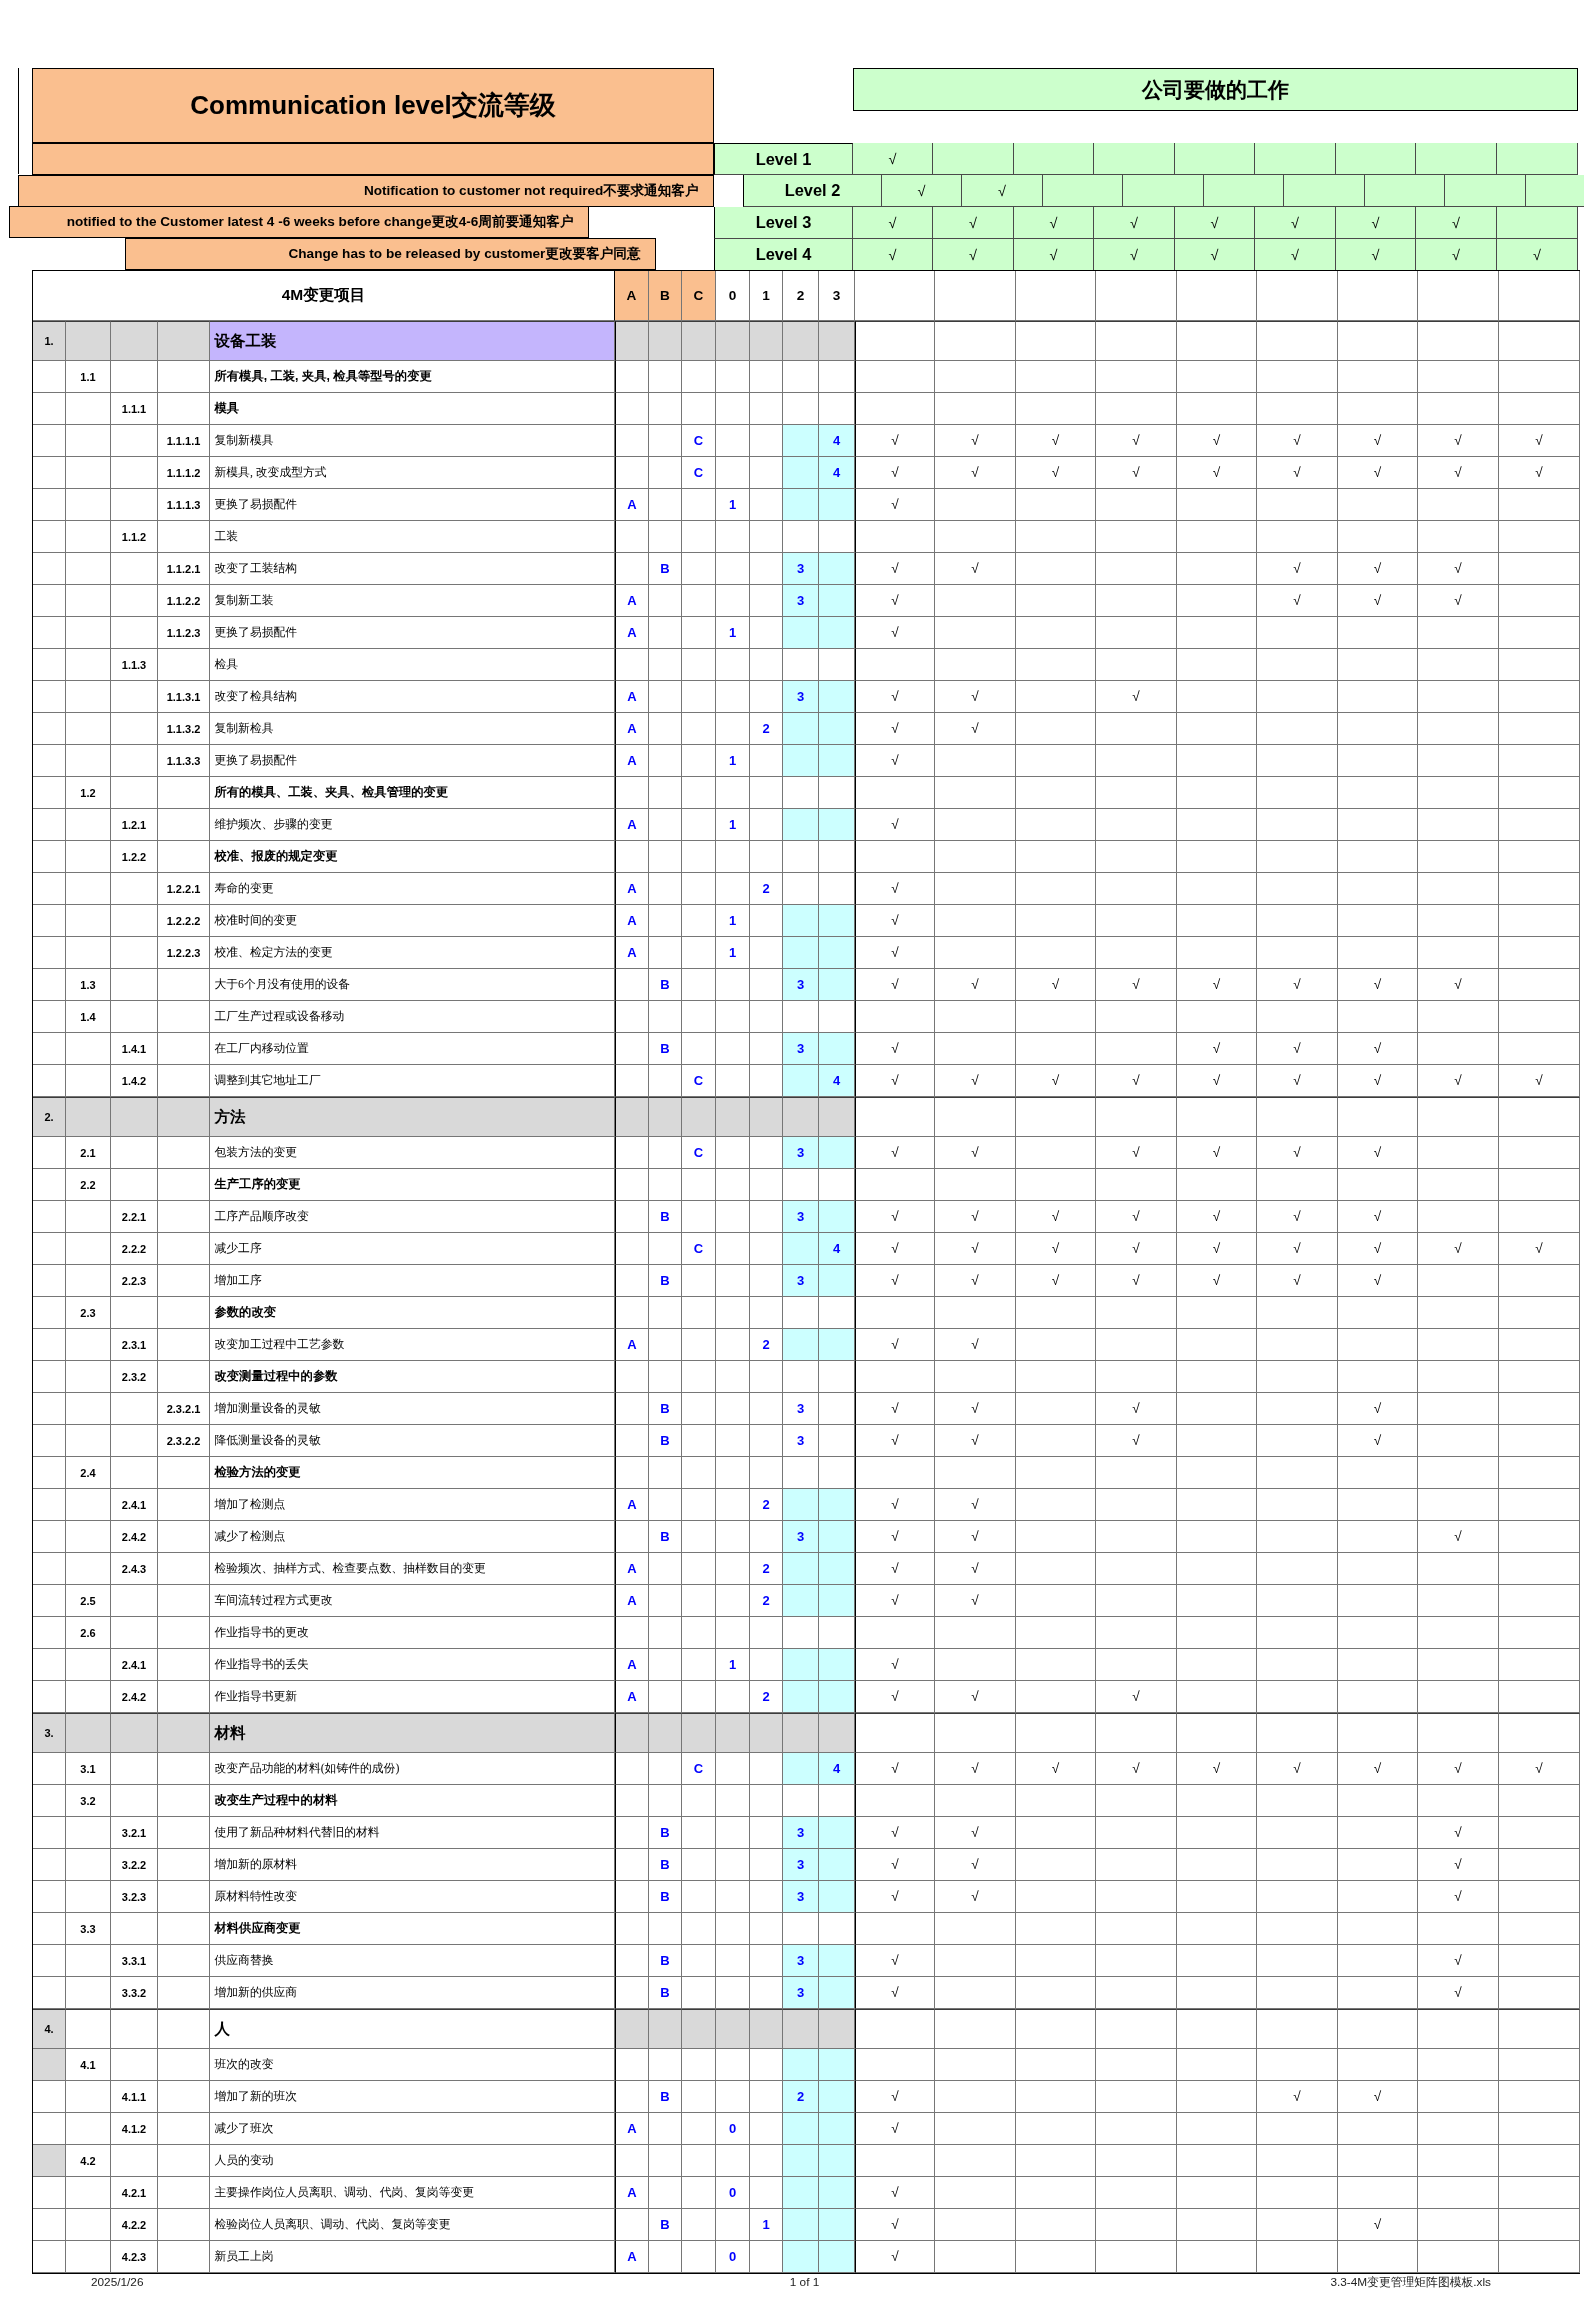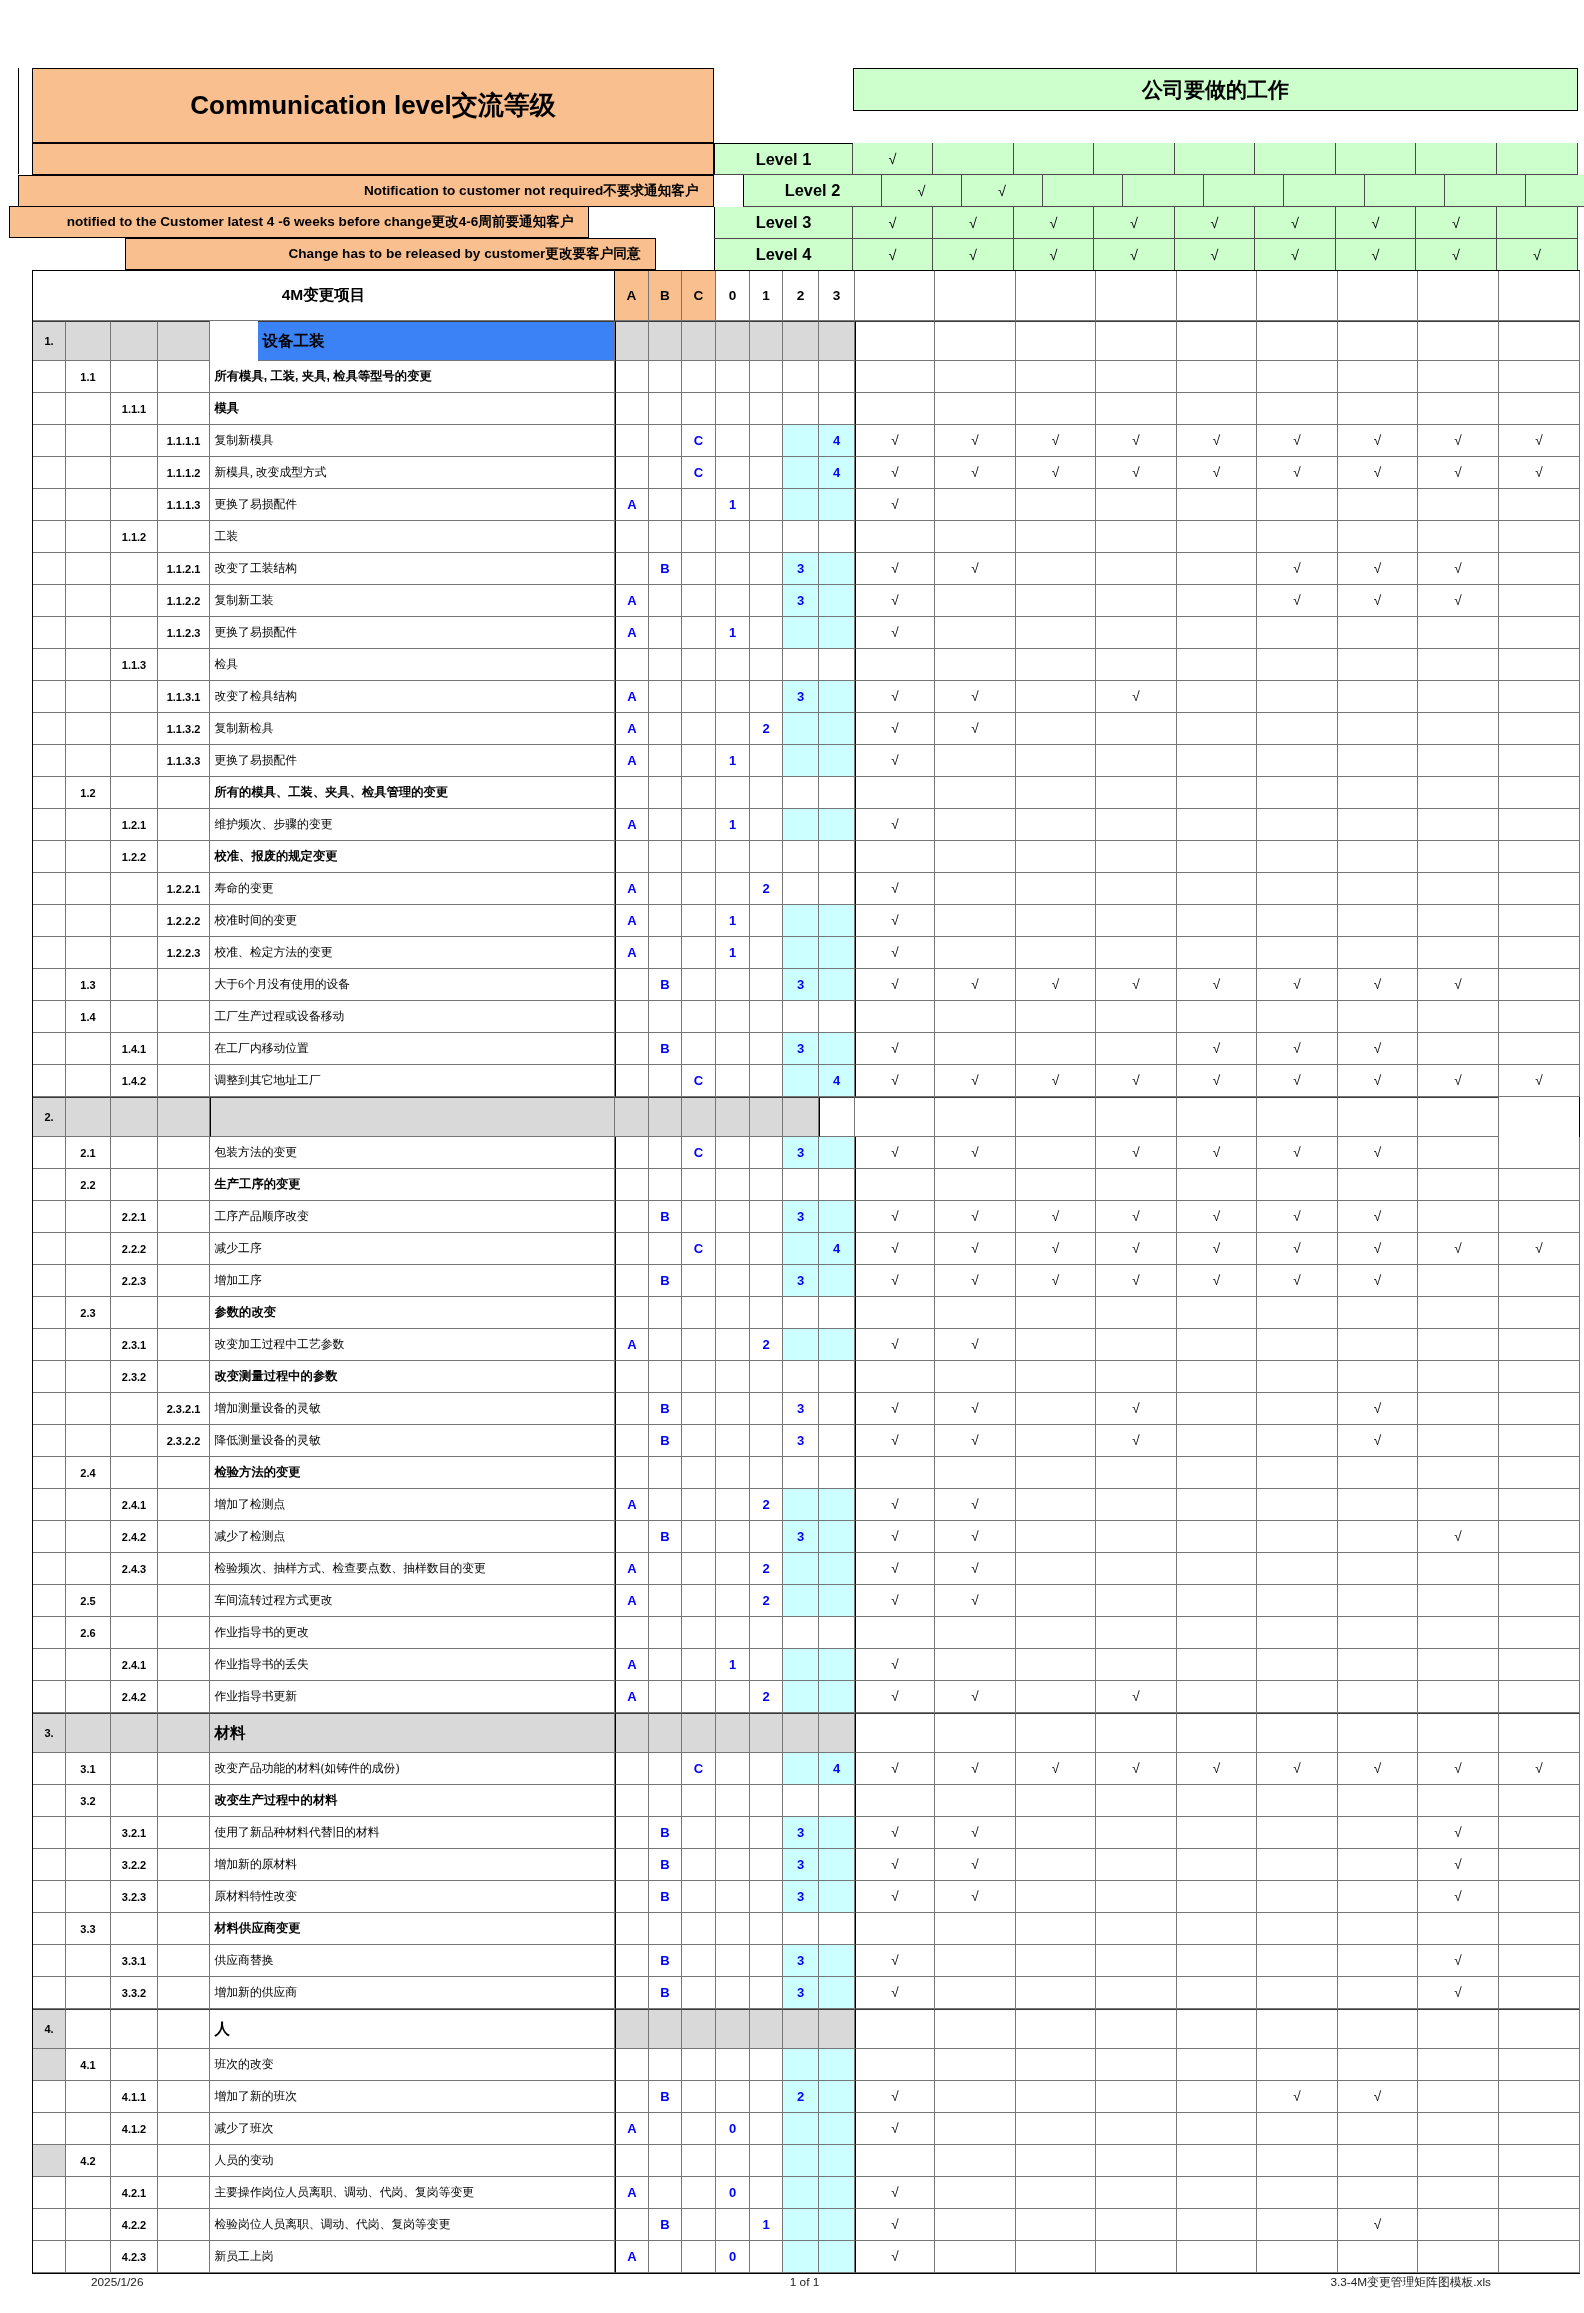--- a/index.html
+++ b/index.html
@@ -134,21 +134,21 @@
         <div class="mcell"></div>
         <div class="mcell"></div>
         <div class="mcell"></div>
         <div class="mcell"></div>
       </div>
       <div class="mrow" style="grid-template-columns: 33px 45px 47px 52px 405px 34px 33px 34px 34px 33px 36px 36px 80px 81px 80px 81px 80px 81px 80px 81px 81px; height: 40px;">
         <div class="mcell idc sec-top" style="background: rgb(217, 217, 217);">1.</div>
         <div class="mcell idc sec-top" style="background: rgb(217, 217, 217);"></div>
         <div class="mcell idc sec-top" style="background: rgb(217, 217, 217);"></div>
         <div class="mcell idc sec-top" style="background: rgb(217, 217, 217);"></div>
-        <div class="mcell tcol txt-section sec-top" style="background: #3b82f6; margin-left: 48px;">设备工装</div>
+        <div class="mcell tcol txt-section sec-top" style="background: #c4b5fd;">设备工装</div>
         <div class="mcell blue thickL sec-top" style="background: rgb(217, 217, 217);"></div>
         <div class="mcell blue sec-top" style="background: rgb(217, 217, 217);"></div>
         <div class="mcell blue sec-top" style="background: rgb(217, 217, 217);"></div>
         <div class="mcell blue sec-top" style="background: rgb(217, 217, 217);"></div>
         <div class="mcell blue sec-top" style="background: rgb(217, 217, 217);"></div>
         <div class="mcell blue sec-top" style="background: rgb(217, 217, 217);"></div>
         <div class="mcell blue sec-top" style="background: rgb(217, 217, 217);"></div>
         <div class="mcell mark thickL sec-top"></div>
         <div class="mcell mark sec-top"></div>
         <div class="mcell mark sec-top"></div>
@@ -686,20 +686,21 @@
         <div class="mcell mark">√</div>
         <div class="mcell mark">√</div>
         <div class="mcell mark">√</div>
         <div class="mcell mark">√</div>
       </div>
       <div class="mrow" style="grid-template-columns: 33px 45px 47px 52px 405px 34px 33px 34px 34px 33px 36px 36px 80px 81px 80px 81px 80px 81px 80px 81px 81px; height: 40px;">
         <div class="mcell idc sec-top" style="background: rgb(217, 217, 217);">2.</div>
         <div class="mcell idc sec-top" style="background: rgb(217, 217, 217);"></div>
         <div class="mcell idc sec-top" style="background: rgb(217, 217, 217);"></div>
         <div class="mcell idc sec-top" style="background: rgb(217, 217, 217);"></div>
+        <div class="mcell tcol txt-section sec-top" style="background: rgb(217, 217, 217);">方法</div>
         <div class="mcell blue thickL sec-top" style="background: rgb(217, 217, 217);"></div>
         <div class="mcell blue sec-top" style="background: rgb(217, 217, 217);"></div>
         <div class="mcell blue sec-top" style="background: rgb(217, 217, 217);"></div>
         <div class="mcell blue sec-top" style="background: rgb(217, 217, 217);"></div>
         <div class="mcell blue sec-top" style="background: rgb(217, 217, 217);"></div>
         <div class="mcell blue sec-top" style="background: rgb(217, 217, 217);"></div>
         <div class="mcell blue sec-top" style="background: rgb(217, 217, 217);"></div>
         <div class="mcell mark thickL sec-top"></div>
         <div class="mcell mark sec-top"></div>
         <div class="mcell mark sec-top"></div>

